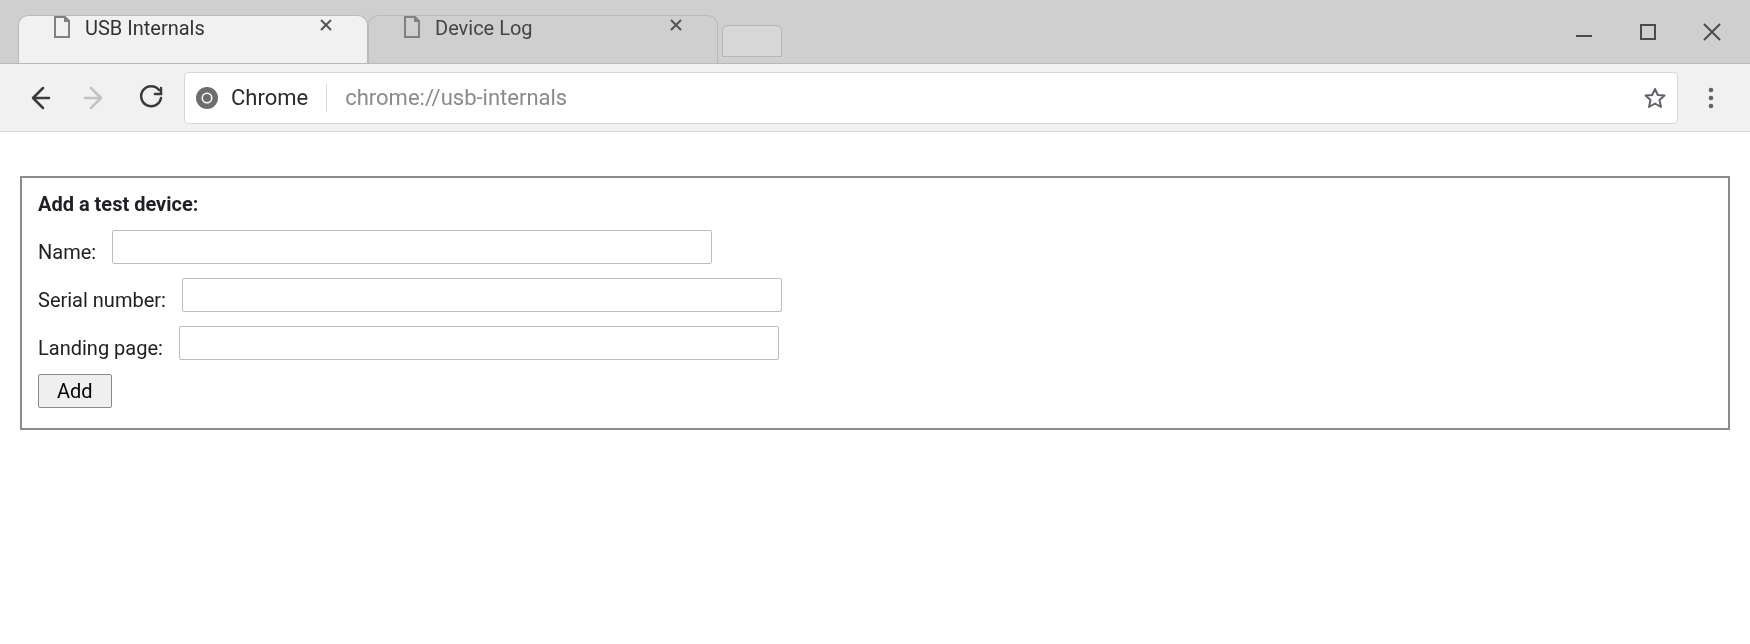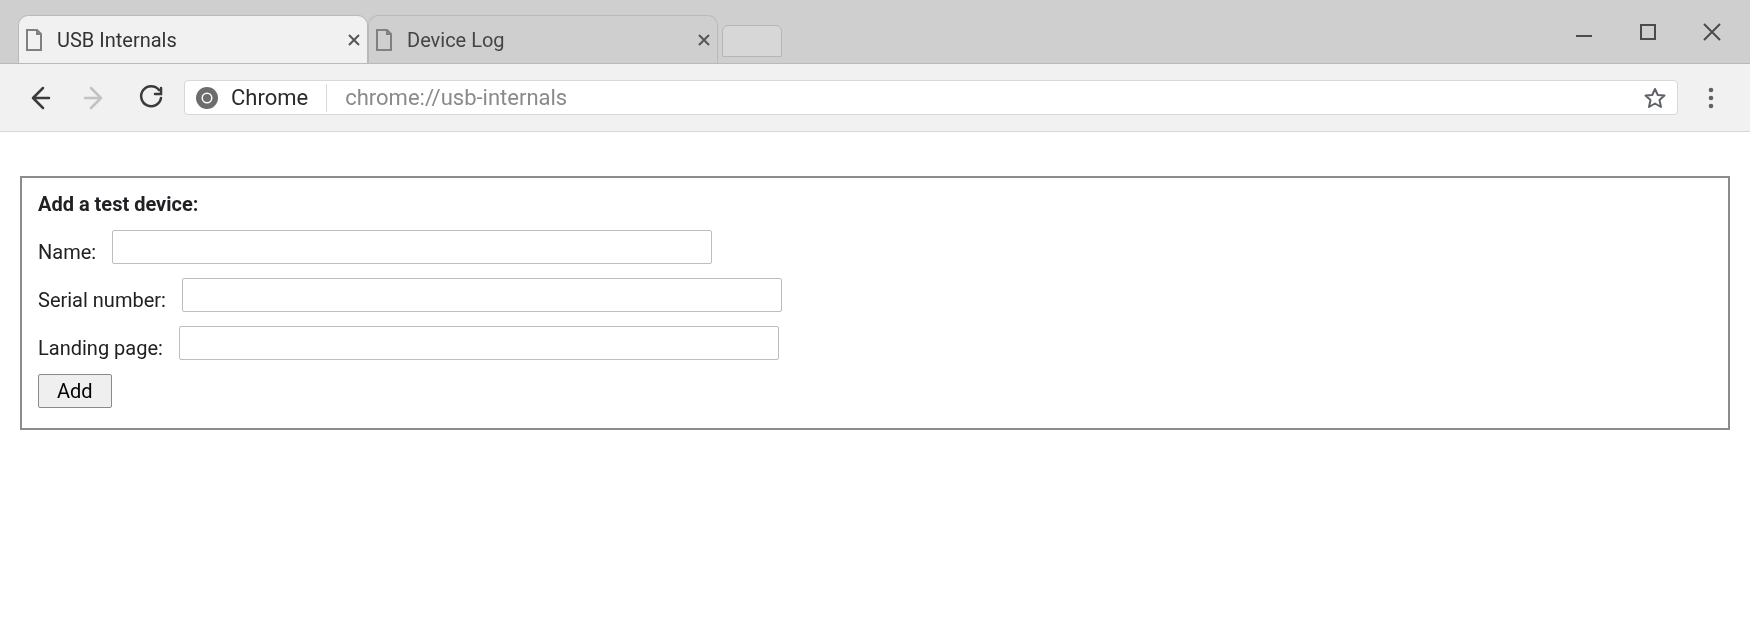--- a/index.html
+++ b/index.html
@@ -19,23 +19,23 @@
     display: flex;
     align-items: flex-end;
     position: relative;
     border-bottom: 1px solid #b9b9b9;
   }
   .tab-strip .spacer-left { width: 18px; }
   .tab {
     position: relative;
     height: 48px;
     min-width: 350px;
-    padding: 0 4px;
-    display: flex;
-    align-items: center;
+    padding: 0 32px;
+    display: flex;
+    align-items: flex-start;
     gap: 12px;
     font-size: 20px;
     color: #333;
   }
   .tab.active {
     background: #f1f1f1;
     border-top-left-radius: 10px;
     border-top-right-radius: 10px;
     border: 1px solid #b9b9b9;
     border-bottom: none;
@@ -95,21 +95,21 @@
   }
   .nav-btn {
     width: 46px; height: 46px;
     display: flex; align-items: center; justify-content: center;
     color: #555; cursor: pointer; border-radius: 50%;
   }
   .nav-btn.disabled { color: #b8b8b8; cursor: default; }
 
   .omnibox {
     flex: 1;
-    height: 35px;
+    height: 52px;
     background: #fff;
     border: 1px solid #d7d7d7;
     border-radius: 4px;
     display: flex;
     align-items: center;
     padding: 0 10px;
     gap: 12px;
   }
   .omnibox .site-icon { width:24px; height:24px; display:flex; align-items:center; justify-content:center; }
   .omnibox .origin { font-size: 22px; color: #2a2a2a; }

